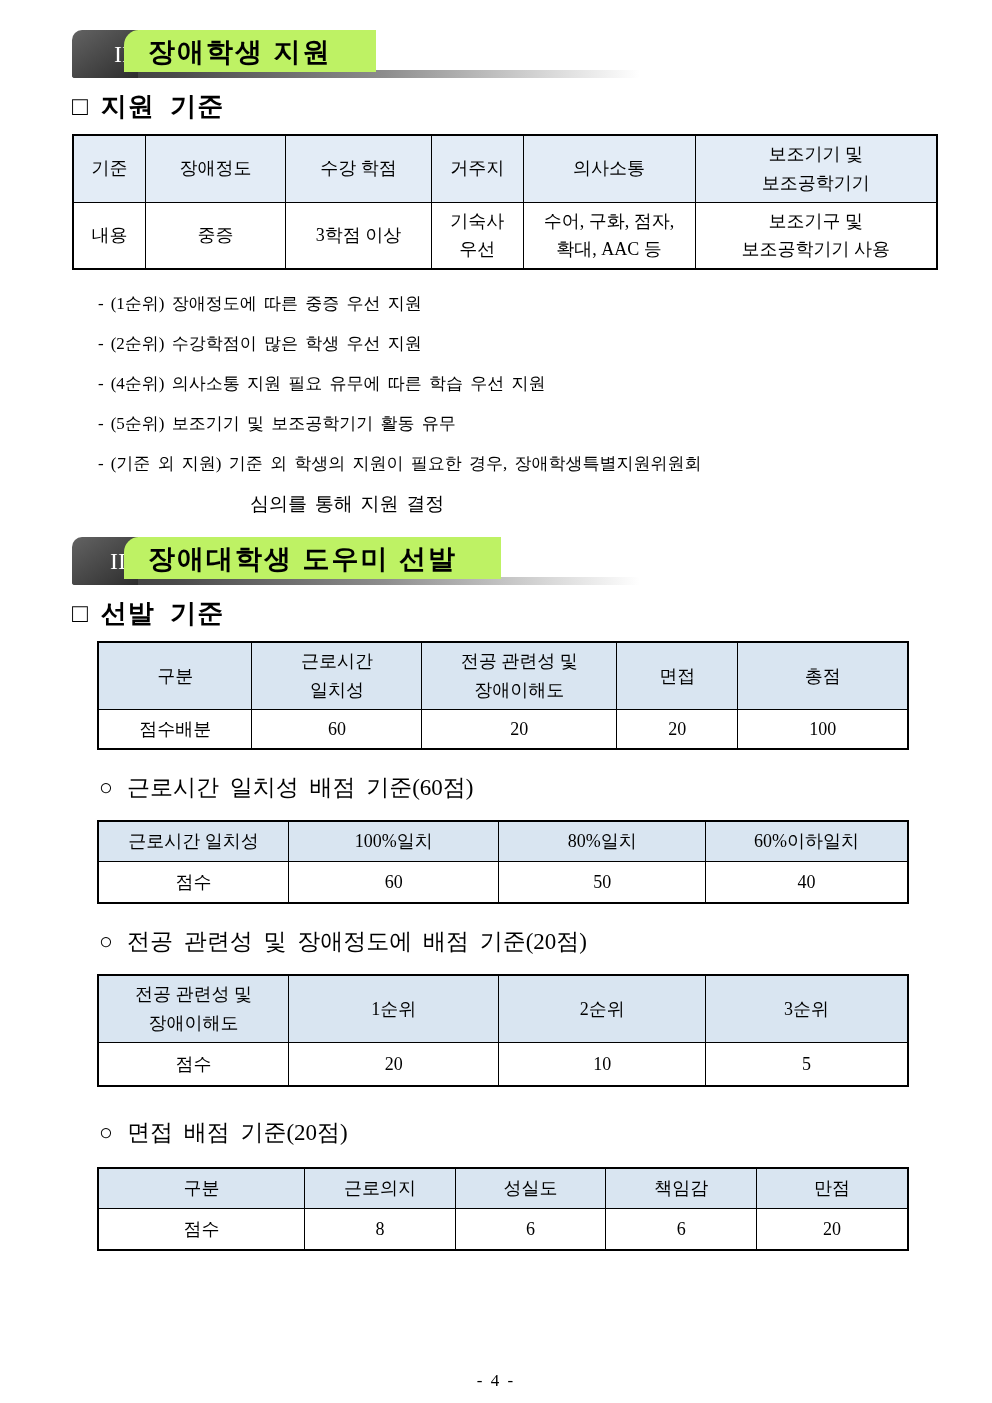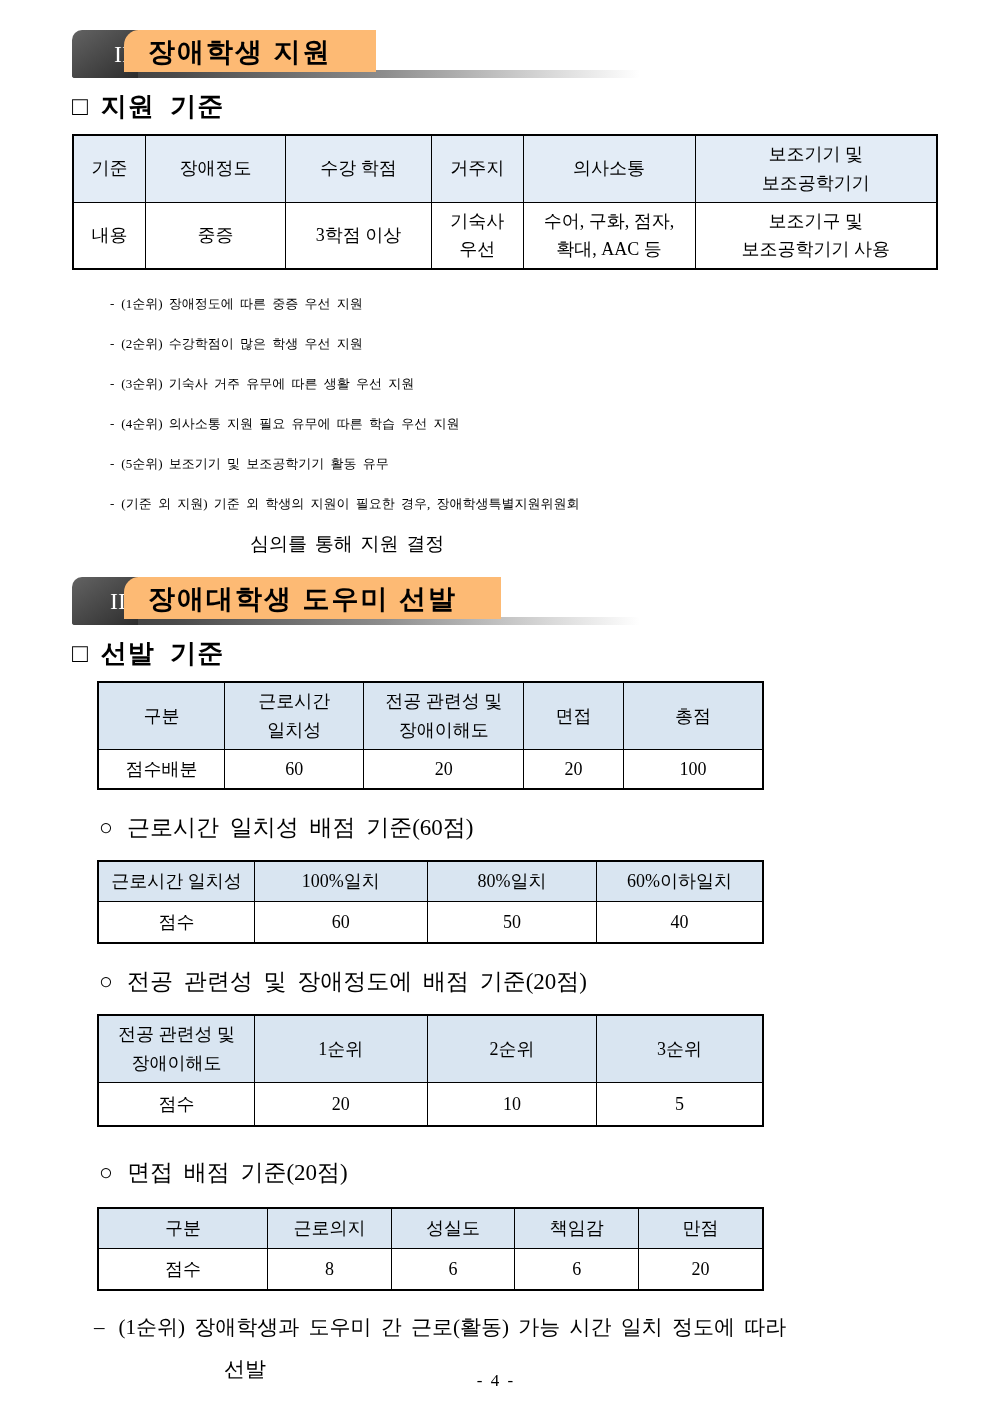--- a/index.html
+++ b/index.html
@@ -23,21 +23,21 @@
   }
   .sec-box { position:absolute; left:0; top:0; height:48px; display:flex; }
   .sec-num {
     width:66px; box-sizing:border-box; padding-right:14px;
     background:linear-gradient(145deg,#636363,#2d2d2d);
     border-radius:10px 0 0 3px;
     color:#fff; font-family:"Liberation Serif", serif; font-size:24px;
     display:flex; align-items:center; justify-content:center;padding-left:48px;
   }
   .sec-title {
-    margin-left:-14px; height:40px; background:#fdba74;
+    margin-left:-14px; height:40px; background:#bef264;
     border-radius:15px 0 0 0;
     padding:2px 44px 0 24px;
     display:flex; align-items:center;
     font-family:"Liberation Sans", sans-serif;
     font-weight:800; font-size:27px; letter-spacing:2px;
   }
 
   
   .h-square {
     margin:14px 0 12px 0;
@@ -48,21 +48,21 @@
   .h-circle {
     margin:22px 0 16px 2px;
     font-size:23px; line-height:32px; word-spacing:5px;
   }
   .h-circle .marker { margin-right:14px; }
   .h-circle.gap-lg { margin-top:30px; margin-bottom:18px; }
 
   
   table.tbl {
     border-collapse:collapse; border:2px solid #000;
-    table-layout:fixed; width:667px;
+    table-layout:fixed; width:812px;
   }
   table.tbl.t1 { width:866px; }
   .tbl th, .tbl td {
     border:1px solid #000;
     text-align:center; vertical-align:middle;
     font-size:18px; font-weight:normal;
     white-space:pre-line; line-height:1.6;
     padding:4px 4px;
   }
   .tbl thead th { background:#d9e5f1; }
@@ -70,21 +70,21 @@
   .t1 thead tr { height:58px; }  .t1 tbody tr { height:60px; }
   .t2 thead tr { height:58px; }  .t2 tbody tr { height:40px; }
   .t3 thead tr { height:40px; }  .t3 tbody tr { height:42px; }
   .t4 thead tr { height:60px; }  .t4 tbody tr { height:44px; }
   .t5 thead tr { height:40px; }  .t5 tbody tr { height:42px; }
 
   .indent { margin-left:25px; }
 
   
   .bullets { margin:20px 0 0 26px; }
-  .bullet { font-size:13px; line-height:27px; margin-bottom:13px; word-spacing:3px;margin-left:12px; }
+  .bullet { font-size:17px; line-height:27px; margin-bottom:13px; word-spacing:3px; }
   .bullet .dash { margin-right:7px; }
   .bullet-cont { margin:0 0 20px 152px; font-size:19px; line-height:27px; word-spacing:3px; }
 
   .sec3 { margin-top:20px; }
 
   .bottom-bullet { margin:22px 0 0 22px; font-size:21px; line-height:29px; word-spacing:4px; }
   .bottom-bullet .dash { margin-right:14px; }
   .bb-cont { margin:13px 0 0 130px; }
 
   .page-num {
@@ -145,23 +145,20 @@
   </table>
 
   <div class="bullets">
     <div class="bullet">
       <span class="dash">-</span><span>(1순위) 장애정도에 따른 중증 우선 지원</span>
     </div>
     <div class="bullet">
       <span class="dash">-</span><span>(2순위) 수강학점이 많은 학생 우선 지원</span>
     </div>
     <div class="bullet">
-      <span class="dash">-</span><span>(3순위) 기숙사 거주 유무에 따른 생활 우선 지원</span>
-    </div>
-    <div class="bullet">
       <span class="dash">-</span><span>(4순위) 의사소통 지원 필요 유무에 따른 학습 우선 지원</span>
     </div>
     <div class="bullet">
       <span class="dash">-</span><span>(5순위) 보조기기 및 보조공학기기 활동 유무</span>
     </div>
     <div class="bullet">
       <span class="dash">-</span><span>(기준 외 지원) 기준 외 학생의 지원이 필요한 경우, 장애학생특별지원위원회</span>
     </div>
     <div class="bullet-cont">심의를 통해 지원 결정</div>
   </div>
@@ -294,19 +291,15 @@
           <td>점수</td>
           <td>8</td>
           <td>6</td>
           <td>6</td>
           <td>20</td>
         </tr>
       </tbody>
     </table>
   </div>
 
-  <div class="bottom-bullet">
-    <span class="dash">–</span><span>(1순위) 장애학생과 도우미 간 근로(활동) 가능 시간 일치 정도에 따라</span>
-    <div class="bb-cont">선발</div>
-  </div>
 
   <div class="page-num">- 4 -</div>
 </div>
 
 </body></html>

